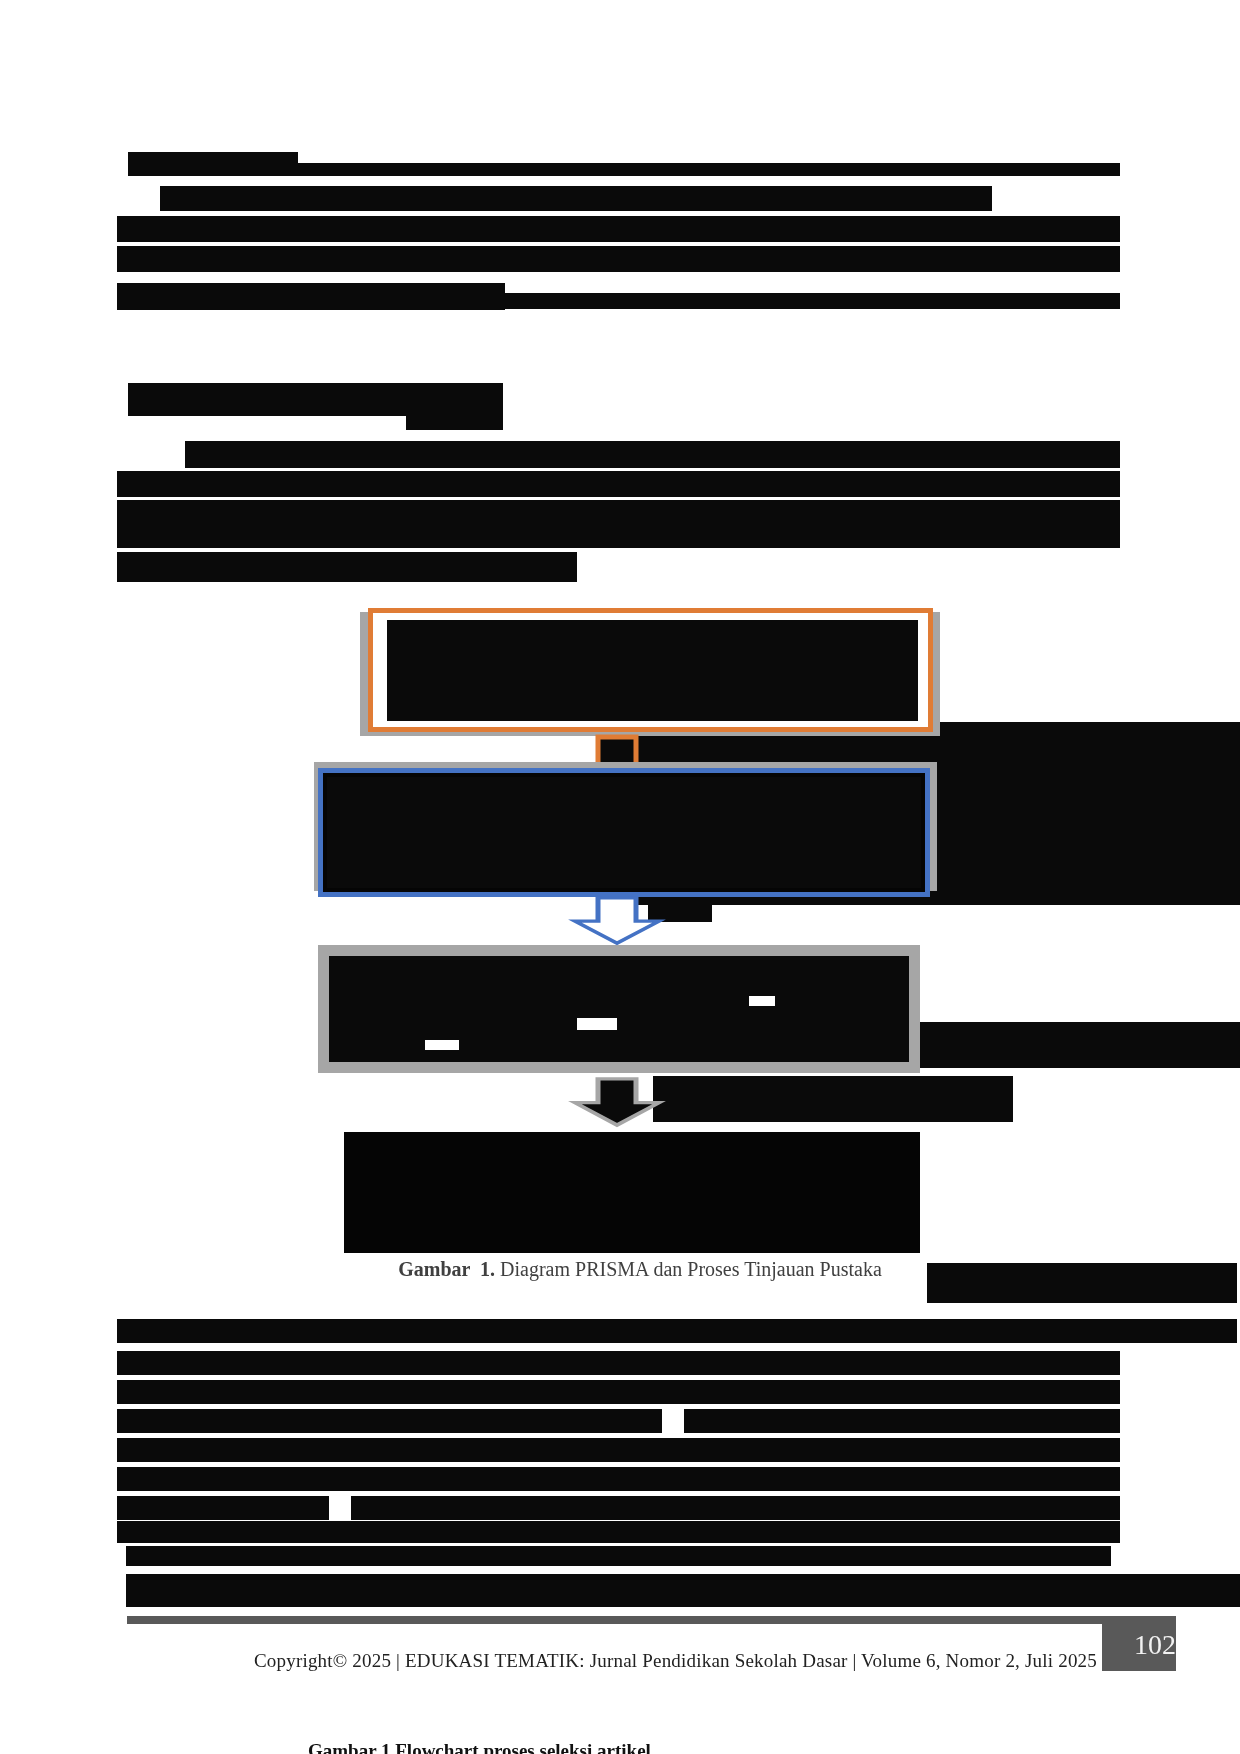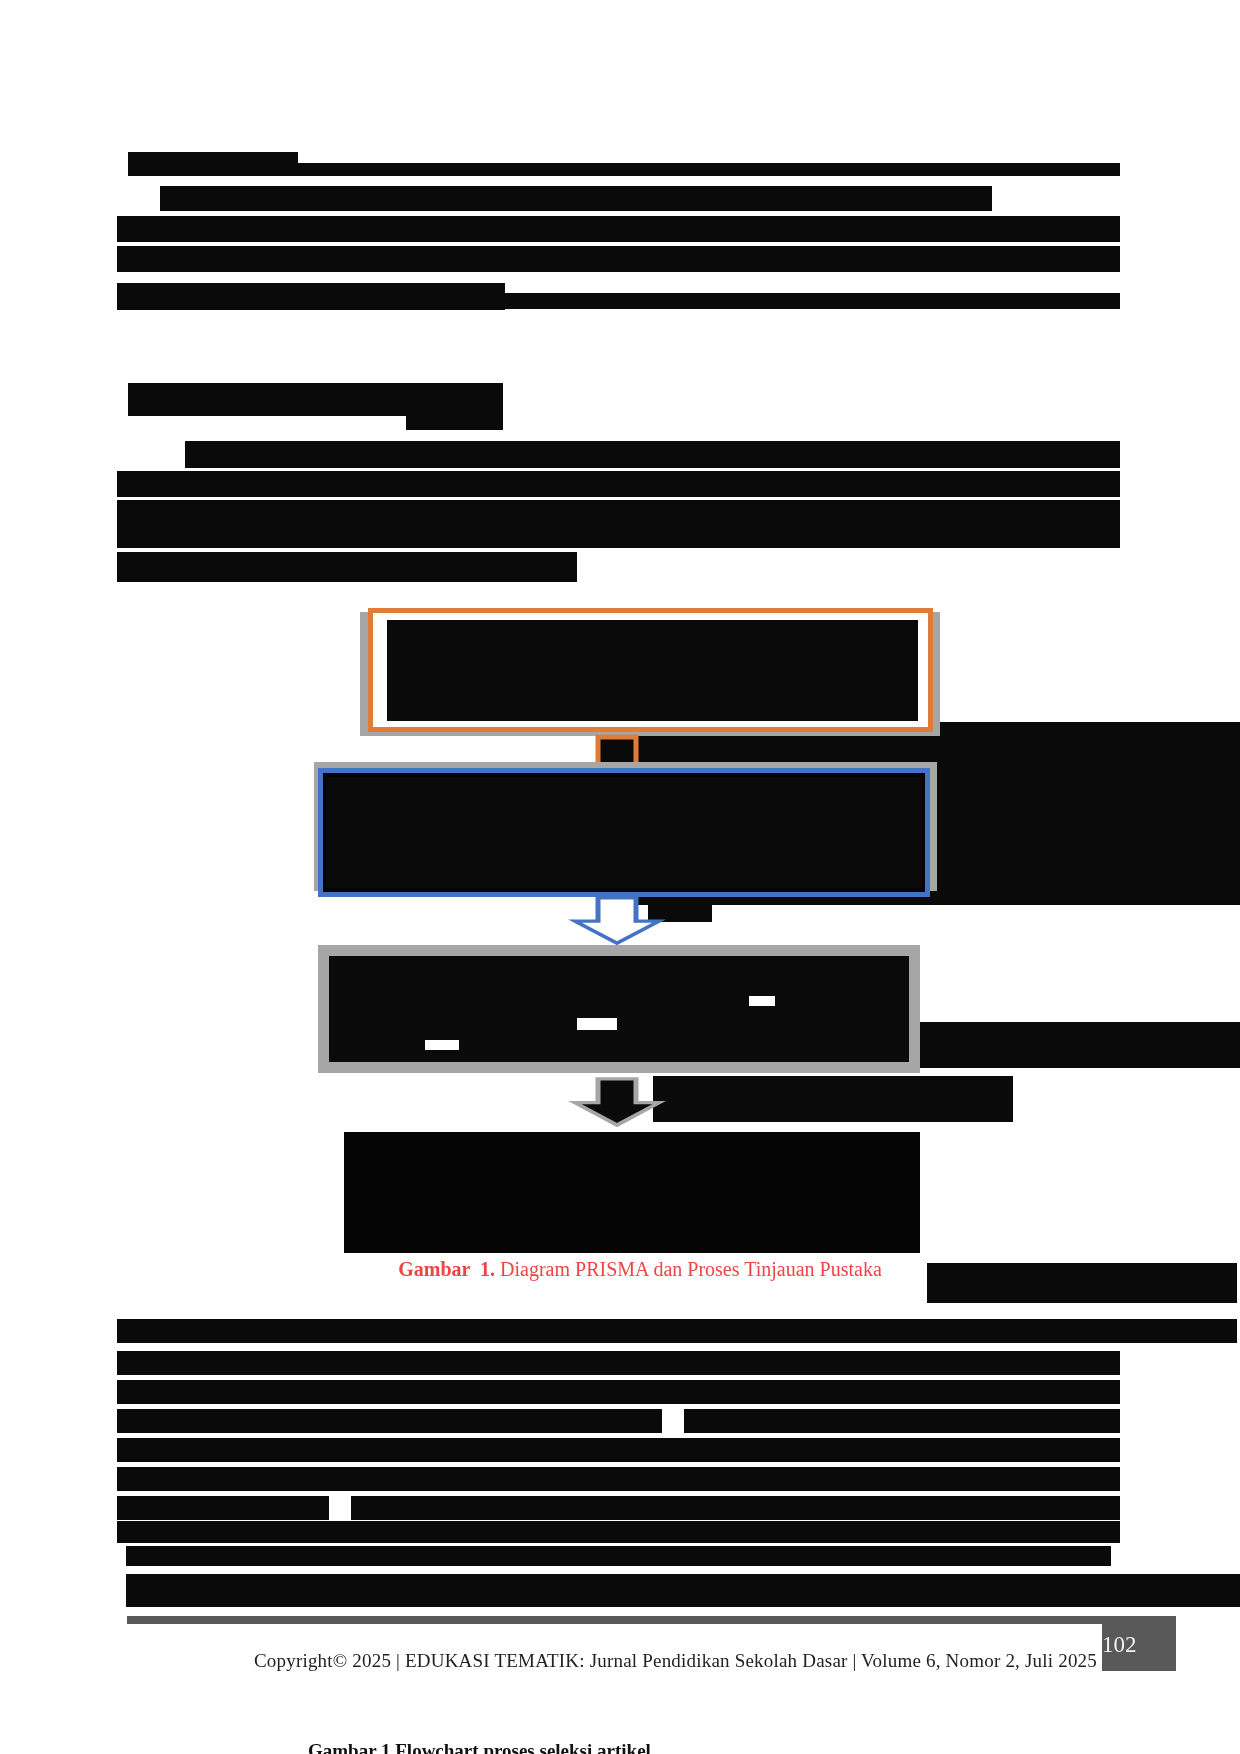--- a/index.html
+++ b/index.html
@@ -39,34 +39,34 @@
   .box-final{
     left:344px; top:1132px; width:576px; height:121px; background:#050505;
   }
   .arr{position:absolute; overflow:visible;}
   .a1{left:572px; top:734px; width:90px; height:78px;}
   .a2{left:572px; top:896px; width:90px; height:49px;}
   .a3{left:572px; top:1077px; width:90px; height:50px;}
   
   .caption{
     position:absolute; left:310px; top:1256px; width:660px;
-    text-align:center; font-size:20px; line-height:26px; color:#ef4444;
+    text-align:center; font-size:20px; line-height:26px; color:#404040;
   }
   .caption .b{font-weight:bold; white-space:pre;}
   .caption .r{white-space:pre;}
   
   .footer-rule{position:absolute; left:127px; top:1616px; width:975px; height:8px; background:var(--darkgray);}
   .footer-text{
     position:absolute; left:117px; top:1650px; width:980px;
     text-align:right; font-size:19px; color:#222; letter-spacing:0.2px;
   }
   .page-num{
     position:absolute; left:1102px; top:1616px; width:74px; height:55px;
-    background:var(--darkgray); color:#f2f2f2; font-size:23px;
-    text-align:left; line-height:57px;
+    background:var(--darkgray); color:#f2f2f2; font-size:28px;
+    text-align:right; line-height:57px;
   }
   .bottom-caption{
     position:absolute; left:308px; top:1740px; width:600px;
     font-size:19px; font-weight:bold; color:#111; white-space:nowrap;
   }
 </style>
 </head>
 <body>
 
 <div class="page">

